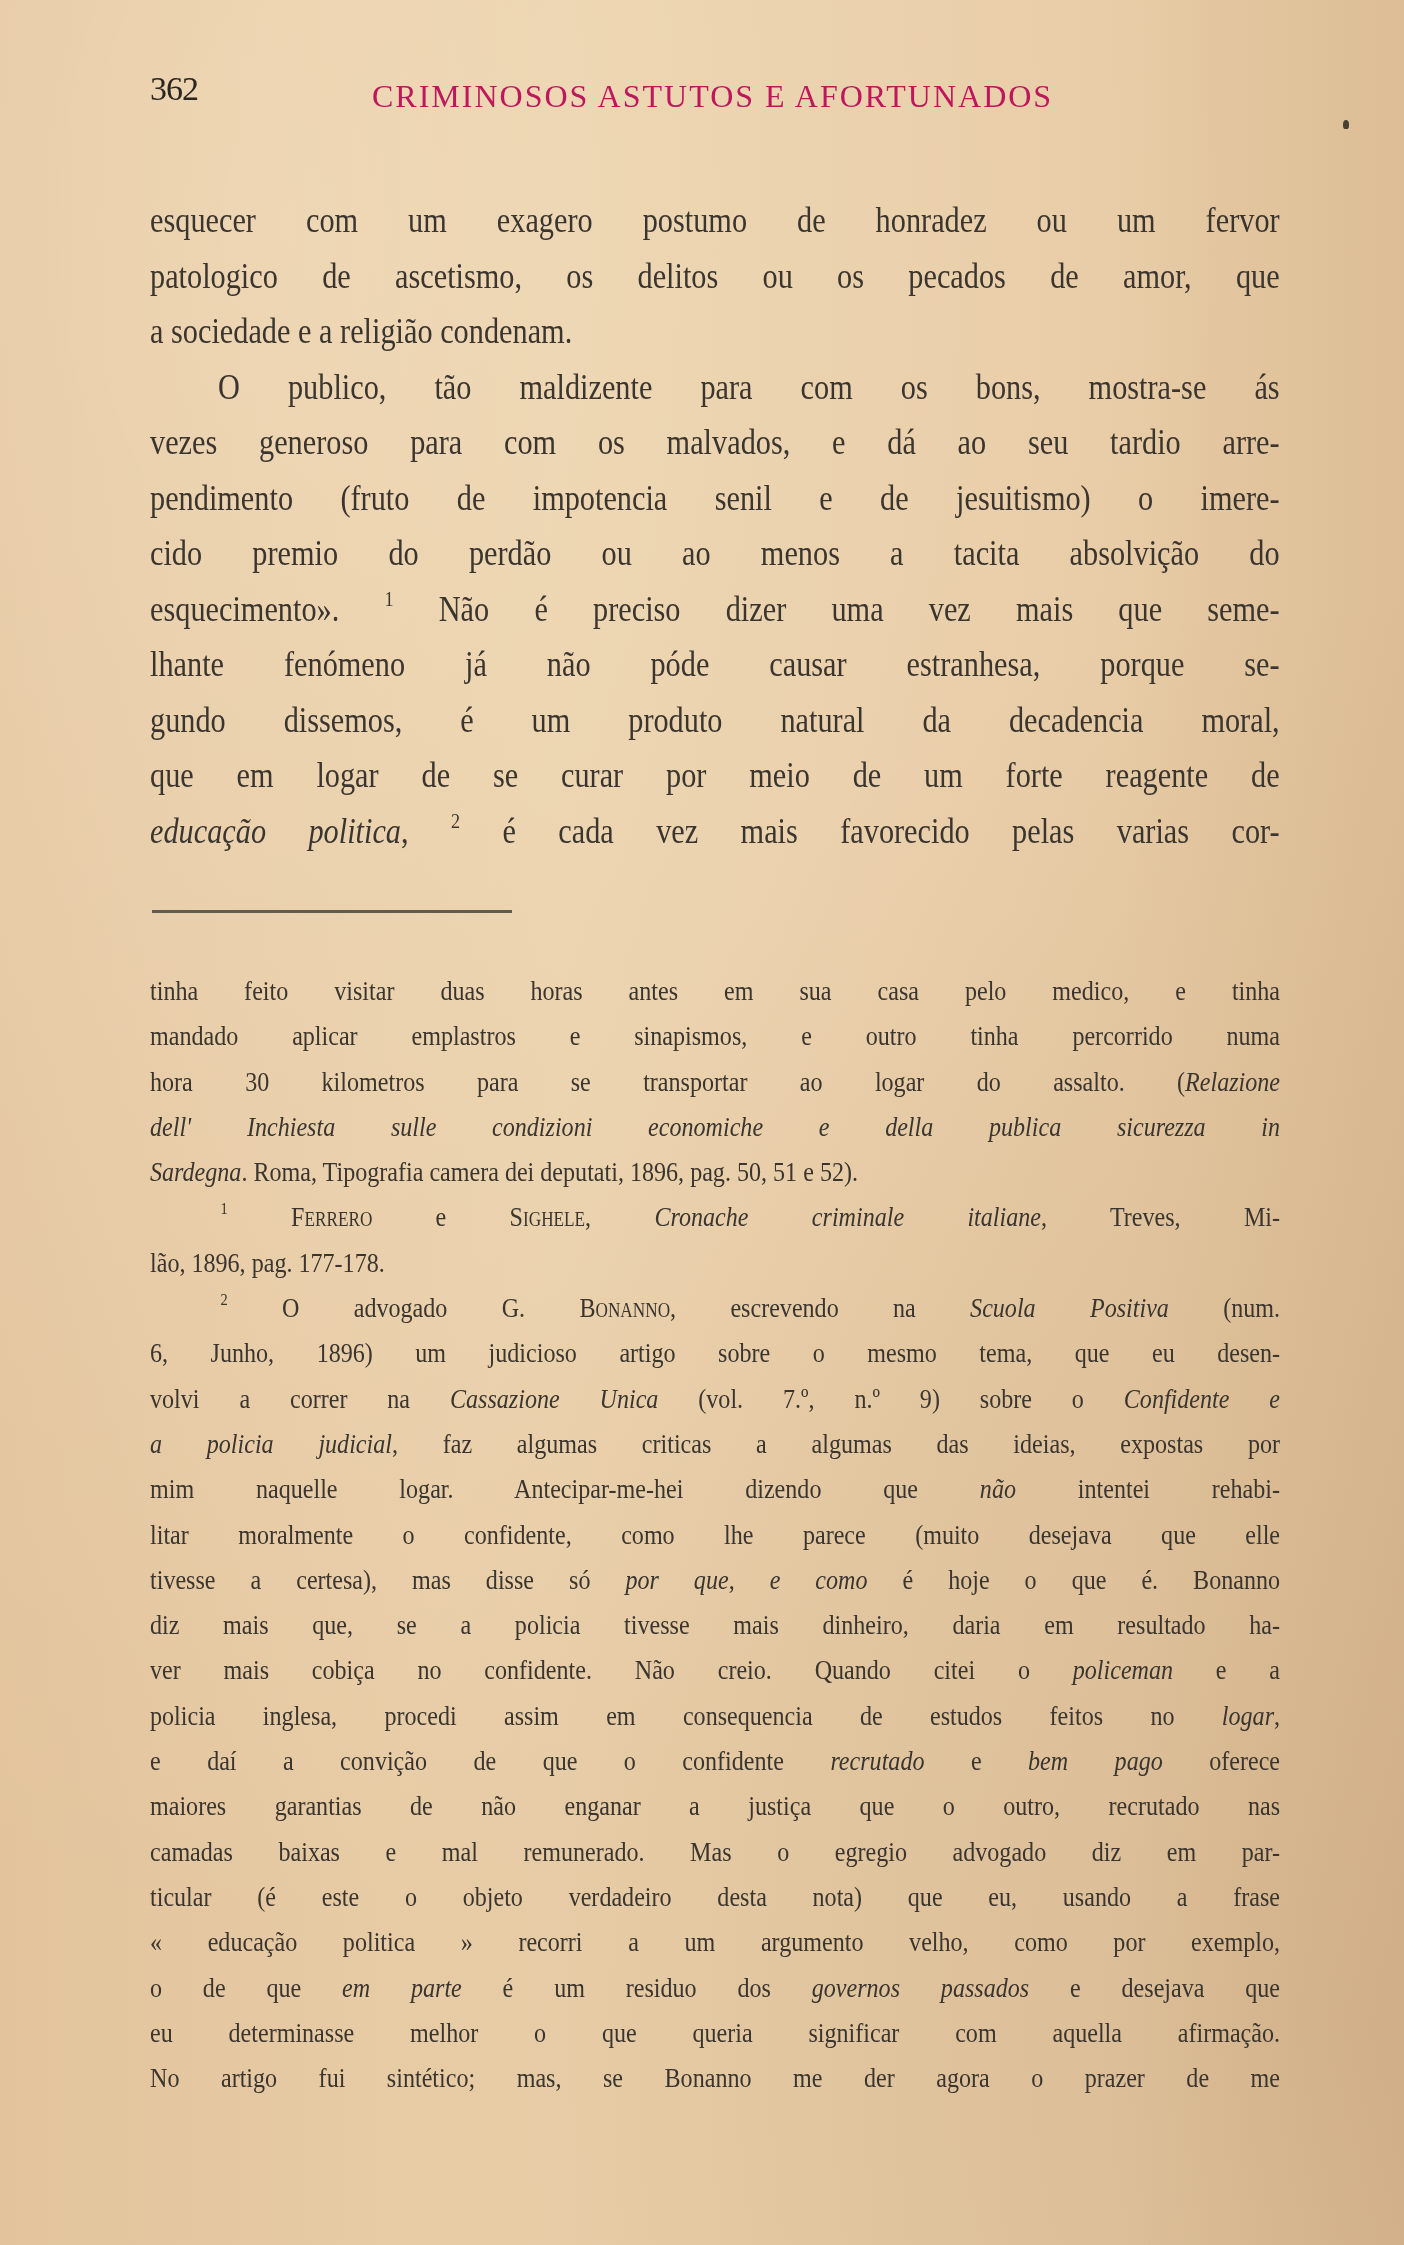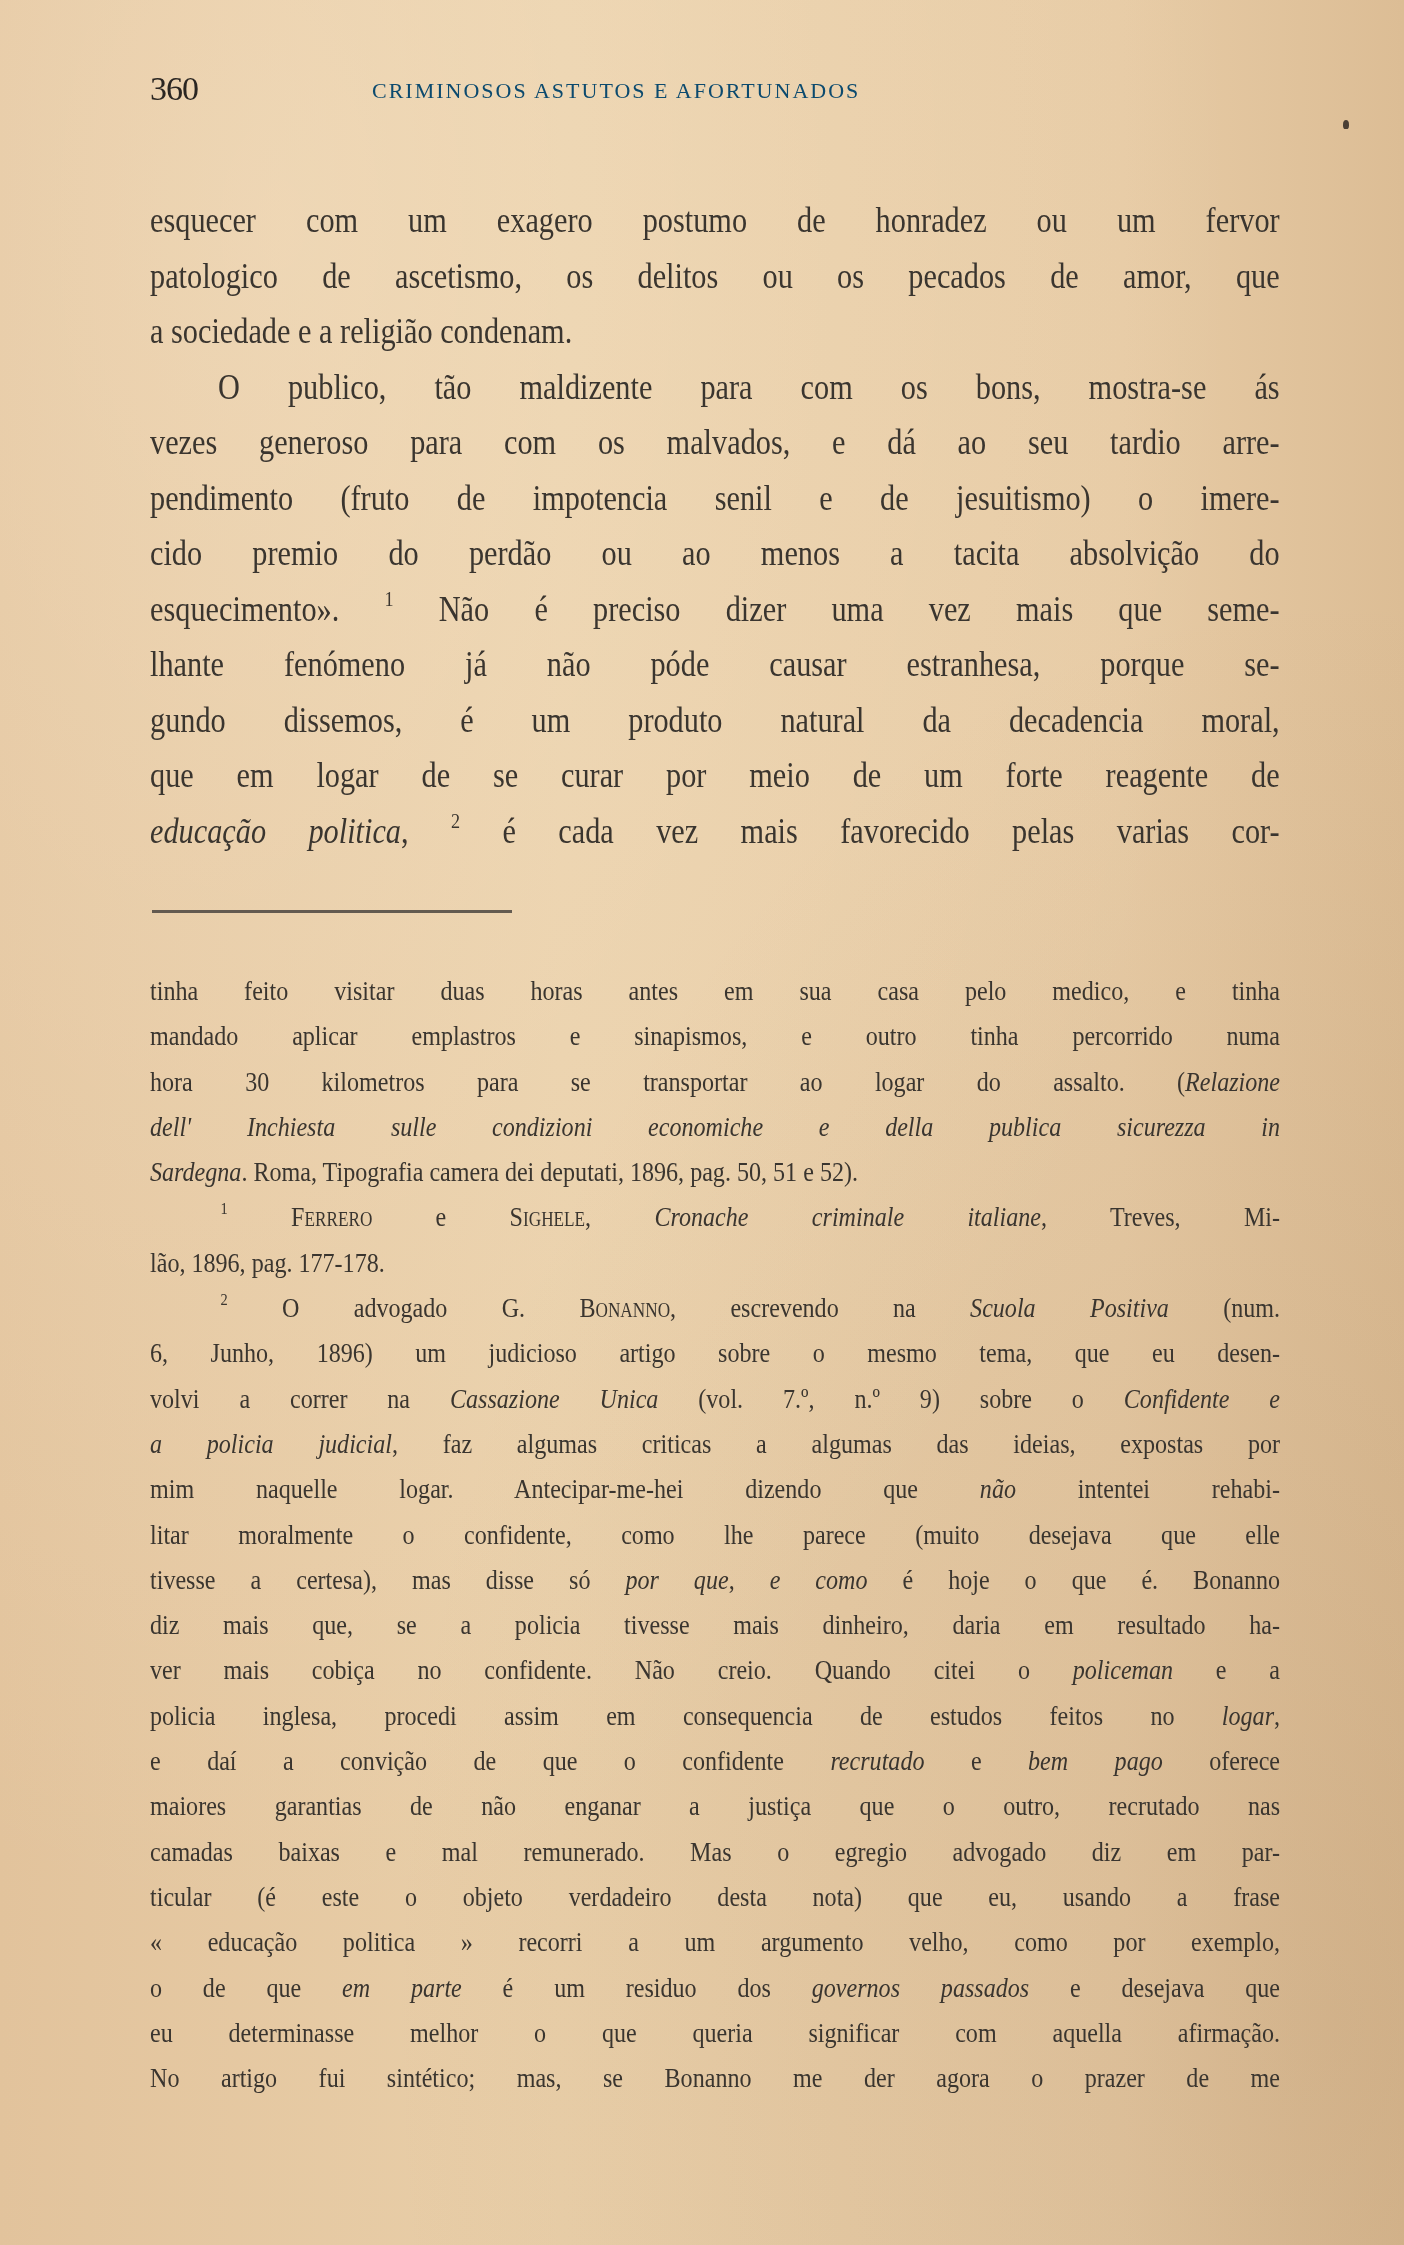--- a/index.html
+++ b/index.html
@@ -19,21 +19,21 @@
     .page { position: absolute; left: 0; top: 0; width: 1404px; height: 2245px; }
     .header {
       position: absolute; left: 150px; top: 70px; width: 1130px; height: 50px;
     }
     .page-number {
       position: absolute; left: 0; top: 0;
       font-size: 34px; letter-spacing: -1px; color: #2a2622;
     }
     .running-title {
       position: absolute; left: 222px; top: 8px;
-      font-size: 22px; letter-spacing: 2px; color: #0c4a6e;
+      font-size: 32px; letter-spacing: 2px; color: #be185d;
       text-transform: uppercase;
     }
     .speck { position: absolute; left: 1343px; top: 120px; width: 6px; height: 9px;
       background: #4a3f35; border-radius: 50% 50% 40% 40%; }
     .body-text {
       position: absolute; left: 150px; top: 192px; width: 1130px;
       font-size: 36.5px; line-height: 55.5px; text-align: justify;
       text-align-last: auto; color: #3a352f;
       font-family: "Liberation Serif", serif;
       transform: scaleX(0.83); transform-origin: 0 0; width: 1361px;
@@ -54,21 +54,21 @@
       font-family: "Liberation Serif", serif;
       transform: scaleX(0.86); transform-origin: 0 0; width: 1314px;
     }
     .notes .line.indent { padding-left: 82px; }
   </style>
 </head>
 <body>
 
 <div class="page">
   <div class="header">
-    <span class="page-number">360</span>
+    <span class="page-number">362</span>
     <span class="running-title">CRIMINOSOS ASTUTOS E AFORTUNADOS</span>
   </div>
   <div class="speck"></div>
 
   <div class="body-text" id="body-text">
       <span class="line"><span>esquecer com um exagero postumo de honradez ou um fervor</span></span>
       <span class="line"><span>patologico de ascetismo, os delitos ou os pecados de amor, que</span></span>
       <span class="line last"><span>a sociedade e a religião condenam.</span></span>
       <span class="line indent"><span>O publico, tão maldizente para com os bons, mostra-se ás</span></span>
       <span class="line"><span>vezes generoso para com os malvados, e dá ao seu tardio arre-</span></span>

